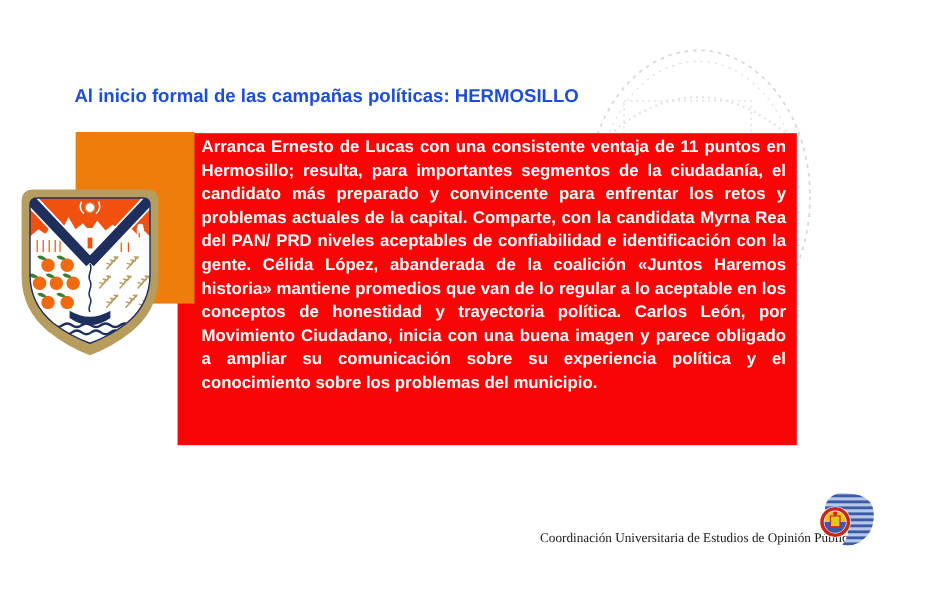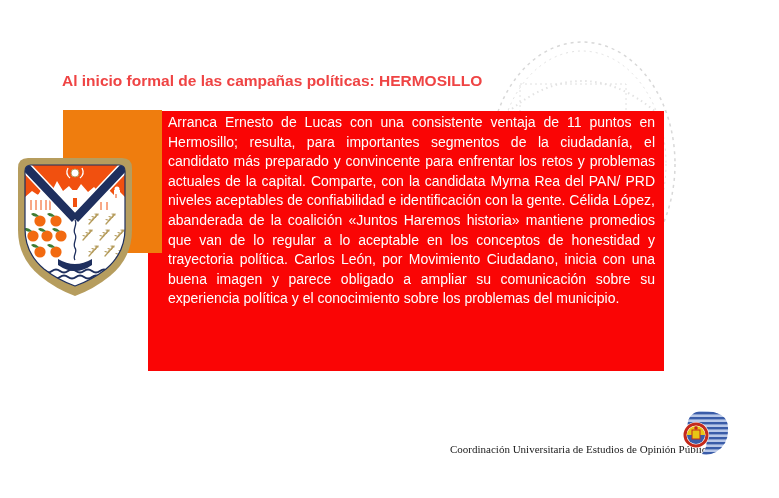--- a/index.html
+++ b/index.html
@@ -13,21 +13,21 @@
     position:absolute;left:62px;top:72px;width:600px;
     font-size:15.5px;font-weight:bold;color:#111111;letter-spacing:0;
   }
   .watermark{position:absolute;left:478px;top:34px;width:212px;height:262px;z-index:1;}
   .red-panel{
     position:absolute;left:148px;top:111px;width:516px;height:260px;
     background:#fa0505;z-index:2;
   }
   .red-panel .body-text{
     margin:2px 9px 0 20px;
-    font-size:14px;font-weight:normal;line-height:19.6px;
+    font-size:14px;font-weight:bold;line-height:19.6px;
     color:#ffffff;text-align:justify;
   }
   .orange-block{
     position:absolute;left:63px;top:110px;width:99px;height:143px;
     background:#ef7d0e;z-index:3;
   }
   .coat-of-arms{position:absolute;left:16px;top:156px;width:118px;height:142px;z-index:4;}
   .footer-caption{
     position:absolute;left:450px;top:443px;width:280px;
     font-family:"Liberation Serif", serif;font-size:11px;color:#1a1a1a;z-index:2;
@@ -40,21 +40,21 @@
 <div class="slide">
 
   <svg class="watermark" viewBox="0 0 212 262" aria-hidden="true">
     <ellipse cx="104" cy="130" rx="93" ry="122" fill="none" stroke="#d8d8d8" stroke-width="1.5" stroke-dasharray="3,4"></ellipse>
     <ellipse cx="104" cy="130" rx="84" ry="113" fill="none" stroke="#e2e2e2" stroke-width="1" stroke-dasharray="2,4"></ellipse>
     <path d="M30,78 Q104,16 178,78" fill="none" stroke="#e3e3e3" stroke-width="2" stroke-dasharray="1.5,3.5"></path>
     <rect x="42" y="50" width="106" height="28" fill="none" stroke="#e0e0e0" stroke-width="1" stroke-dasharray="2,3"></rect>
     <path d="M60,110 Q104,90 150,112 M70,150 Q104,135 142,152" fill="none" stroke="#e6e6e6" stroke-width="1.5" stroke-dasharray="1,3"></path>
   </svg>
 
-  <div class="title" style="color: #ef4444;">Al inicio formal de las campañas políticas: HERMOSILLO</div>
+  <div class="title" style="color: #1d4ed8;">Al inicio formal de las campañas políticas: HERMOSILLO</div>
 
   <div class="red-panel" style="background: rgb(250, 5, 5);">
     <div class="body-text" style="color: rgb(255, 255, 255);">Arranca Ernesto de Lucas con una consistente ventaja de 11 puntos en Hermosillo; resulta, para importantes segmentos de la ciudadanía, el candidato más preparado y convincente para enfrentar los retos y problemas actuales de la capital. Comparte, con la candidata Myrna Rea del PAN/ PRD niveles aceptables de confiabilidad e identificación con la gente. Célida López, abanderada de la coalición «Juntos Haremos historia» mantiene promedios que van de lo regular a lo aceptable en los conceptos de honestidad y trayectoria política. Carlos León, por Movimiento Ciudadano, inicia con una buena imagen y parece obligado a ampliar su comunicación sobre su experiencia política y el conocimiento sobre los problemas del municipio.</div>
   </div>
 
   <div class="orange-block" style="background: rgb(239, 125, 14);"></div>
 
   <svg class="coat-of-arms" viewBox="0 0 118 142" aria-hidden="true">
     <defs>
       <clipPath id="innerClip">

